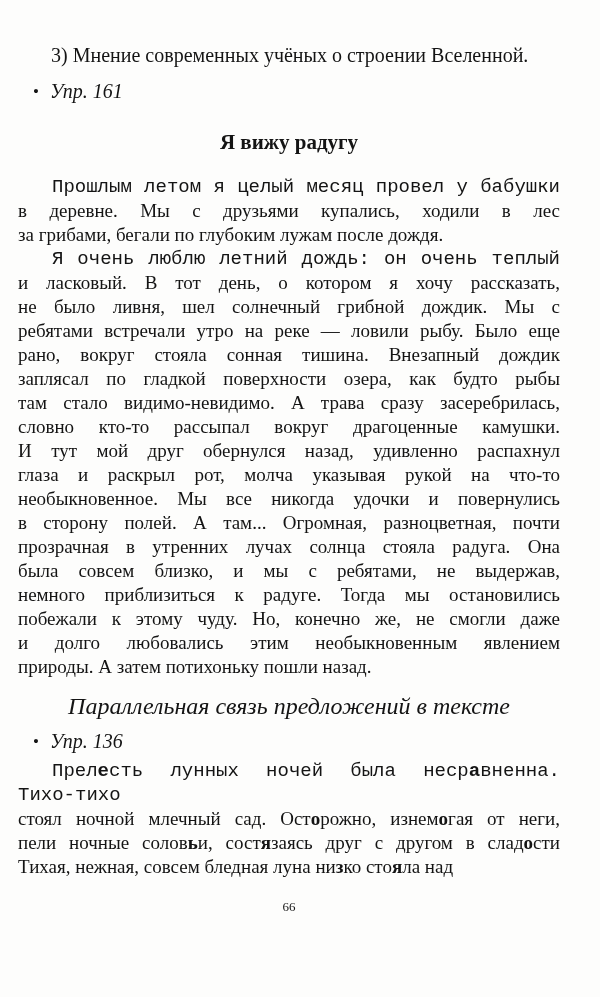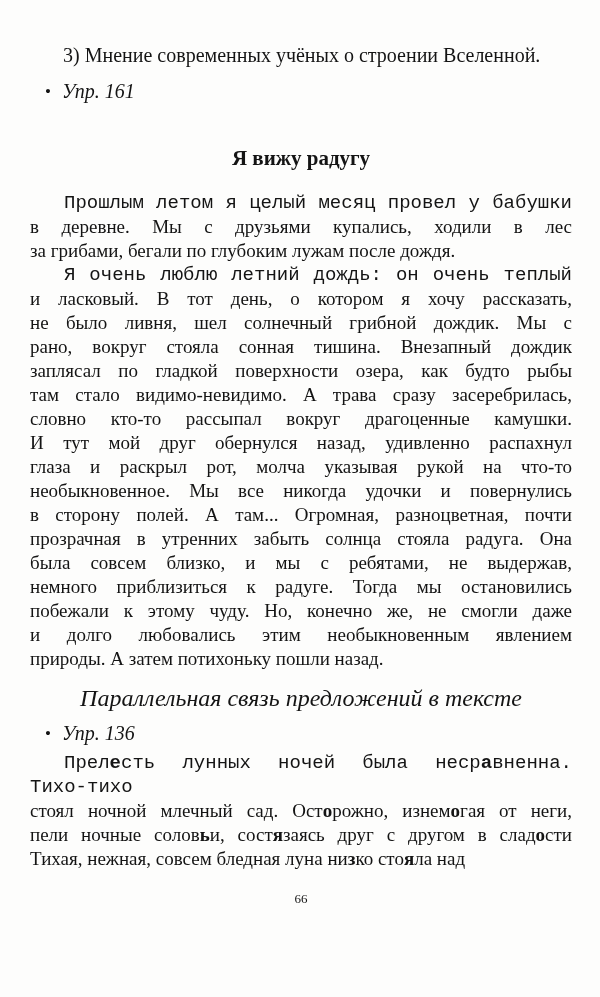--- a/index.html
+++ b/index.html
@@ -7,21 +7,21 @@
     width: 600px; height: 997px;
     background: #fdfdfc;
     color: #141414;
     font-family: "Liberation Serif", "DejaVu Serif", serif;
     overflow: hidden;
   }
   .book-page {
     position: relative;
     width: 488px; height: 997px;
     box-sizing: border-box;
-    padding: 43px 28px 0 30px;
+    padding: 43px 28px 0 18px;
   }
   .column { width: 542px; }
 
   .plan-item {
     font-size: 20px;
     line-height: 24px;
     padding-left: 33px;
   }
   .exercise-ref {
     display: flex;
@@ -32,21 +32,21 @@
     line-height: 24px;
     padding-left: 15px;
   }
   .exercise-ref .bullet {
     font-style: normal;
     font-size: 17px;
     margin-right: 11px;
     position: relative; top: -1px;
   }
   .story-title {
-    margin: 40px 0 20px 0;
+    margin: 24px 0 20px 0;
     font-size: 21px;
     line-height: 26px;
     font-weight: bold;
     text-align: center;
   }
   .para { margin: 0; }
   .line {
     font-size: 19px;
     line-height: 24px;
     text-align: justify;
@@ -92,29 +92,30 @@
     <div class="story-body">
         <div class="para">
           <div class="line first">Прошлым летом я целый месяц провел у бабушки</div>
           <div class="line">в деревне. Мы с друзьями купались, ходили в лес</div>
           <div class="line last">за грибами, бегали по глубоким лужам после дождя.</div>
         </div>
         <div class="para">
           <div class="line first">Я очень люблю летний дождь: он очень теплый</div>
           <div class="line">и ласковый. В тот день, о котором я хочу рассказать,</div>
           <div class="line">не было ливня, шел солнечный грибной дождик. Мы с</div>
+          <div class="line">ребятами встречали утро на реке — ловили рыбу. Было еще</div>
           <div class="line">рано, вокруг стояла сонная тишина. Внезапный дождик</div>
           <div class="line">заплясал по гладкой поверхности озера, как будто рыбы</div>
           <div class="line">там стало видимо-невидимо. А трава сразу засеребрилась,</div>
           <div class="line">словно кто-то рассыпал вокруг драгоценные камушки.</div>
           <div class="line">И тут мой друг обернулся назад, удивленно распахнул</div>
           <div class="line">глаза и раскрыл рот, молча указывая рукой на что-то</div>
           <div class="line">необыкновенное. Мы все никогда удочки и повернулись</div>
           <div class="line">в сторону полей. А там... Огромная, разноцветная, почти</div>
-          <div class="line">прозрачная в утренних забыть солнца стояла радуга. Она</div>
+          <div class="line">прозрачная в утренних лучах солнца стояла радуга. Она</div>
           <div class="line">была совсем близко, и мы с ребятами, не выдержав,</div>
           <div class="line">немного приблизиться к радуге. Тогда мы остановились</div>
           <div class="line">побежали к этому чуду. Но, конечно же, не смогли даже</div>
           <div class="line">и долго любовались этим необыкновенным явлением</div>
           <div class="line last">природы. А затем потихоньку пошли назад.</div>
         </div>
       </div>
 
     <h3 class="section-heading">Параллельная связь предложений в тексте</h3>
 

